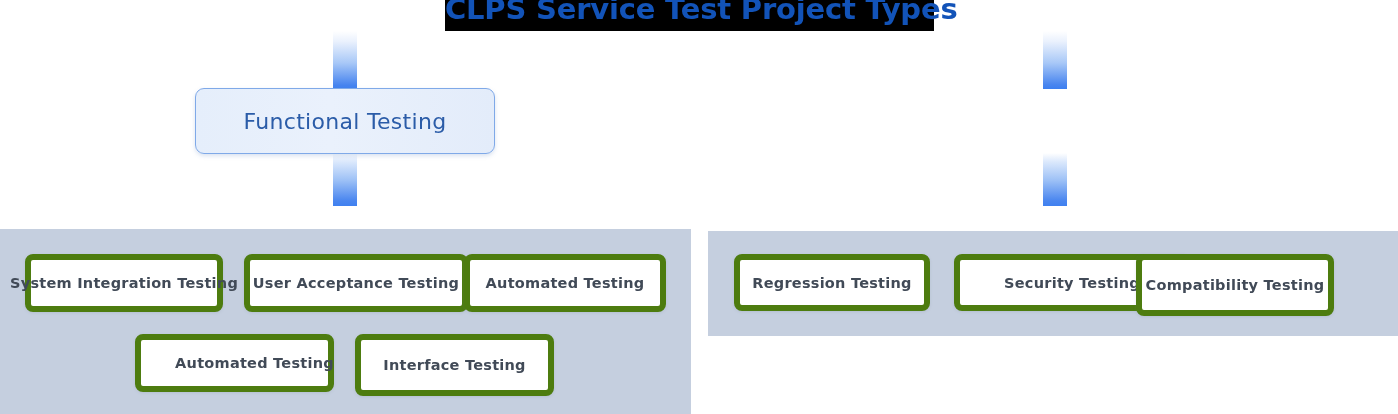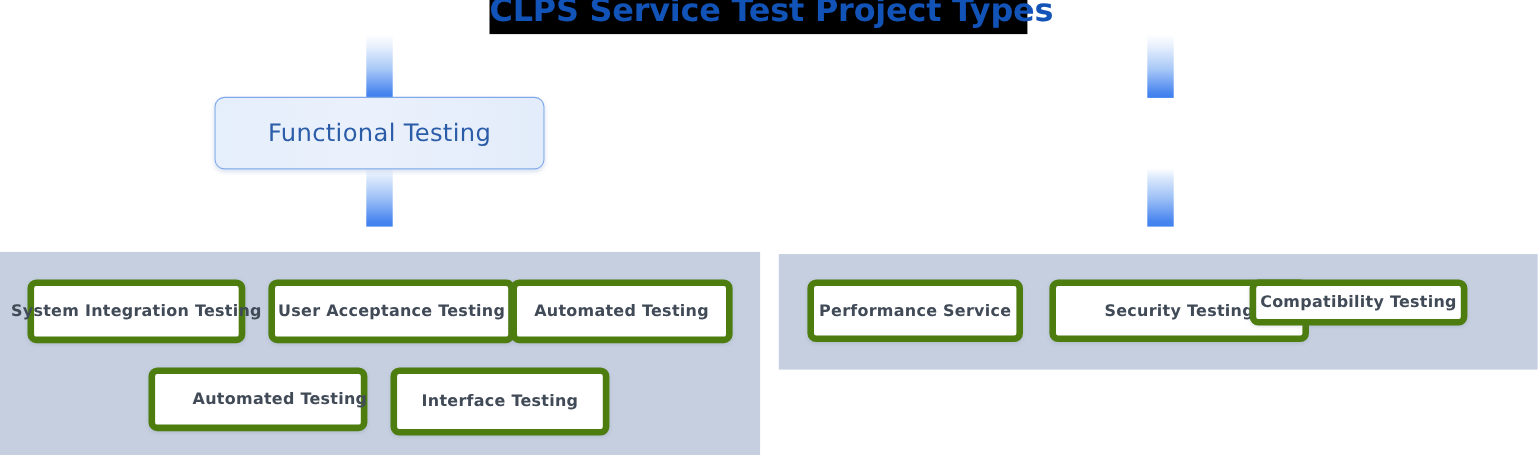--- a/index.html
+++ b/index.html
@@ -139,18 +139,18 @@
 
   <div class="panel" id="panel-left"></div>
   <div class="panel" id="panel-right"></div>
 
   <div id="leaf-container">
       <div class="leaf" style="left: 25px; top: 254px; width: 198px; height: 58px;">System Integration Testing</div>
       <div class="leaf" style="left: 244px; top: 254px; width: 224px; height: 58px;">User Acceptance Testing</div>
       <div class="leaf" style="left: 464px; top: 254px; width: 202px; height: 58px;">Automated Testing</div>
       <div class="leaf" style="left: 135px; top: 334px; width: 199px; height: 58px; padding-left: 40px;">Automated Testing</div>
       <div class="leaf" style="left: 355px; top: 334px; width: 199px; height: 62px;">Interface Testing</div>
-      <div class="leaf" style="left: 734px; top: 254px; width: 196px; height: 57px;">Performance Service</div>
+      <div class="leaf" style="left: 734px; top: 254px; width: 196px; height: 57px;">Regression Testing</div>
       <div class="leaf" style="left: 954px; top: 254px; width: 236px; height: 57px;">Security Testing</div>
-      <div class="leaf" style="left: 1136px; top: 254px; width: 198px; height: 42px;">Compatibility Testing</div>
+      <div class="leaf" style="left: 1136px; top: 254px; width: 198px; height: 62px;">Compatibility Testing</div>
     </div>
 
 </div>
 
 </body></html>

